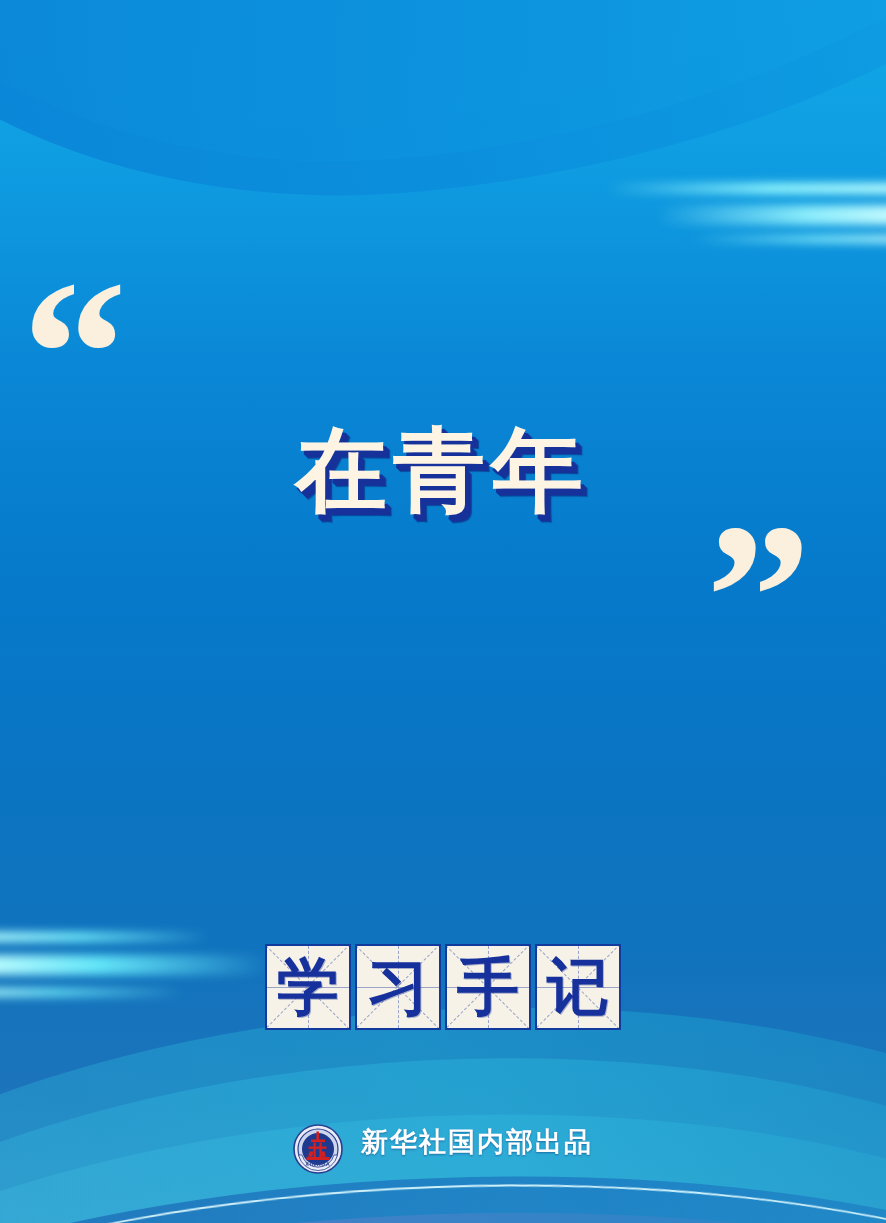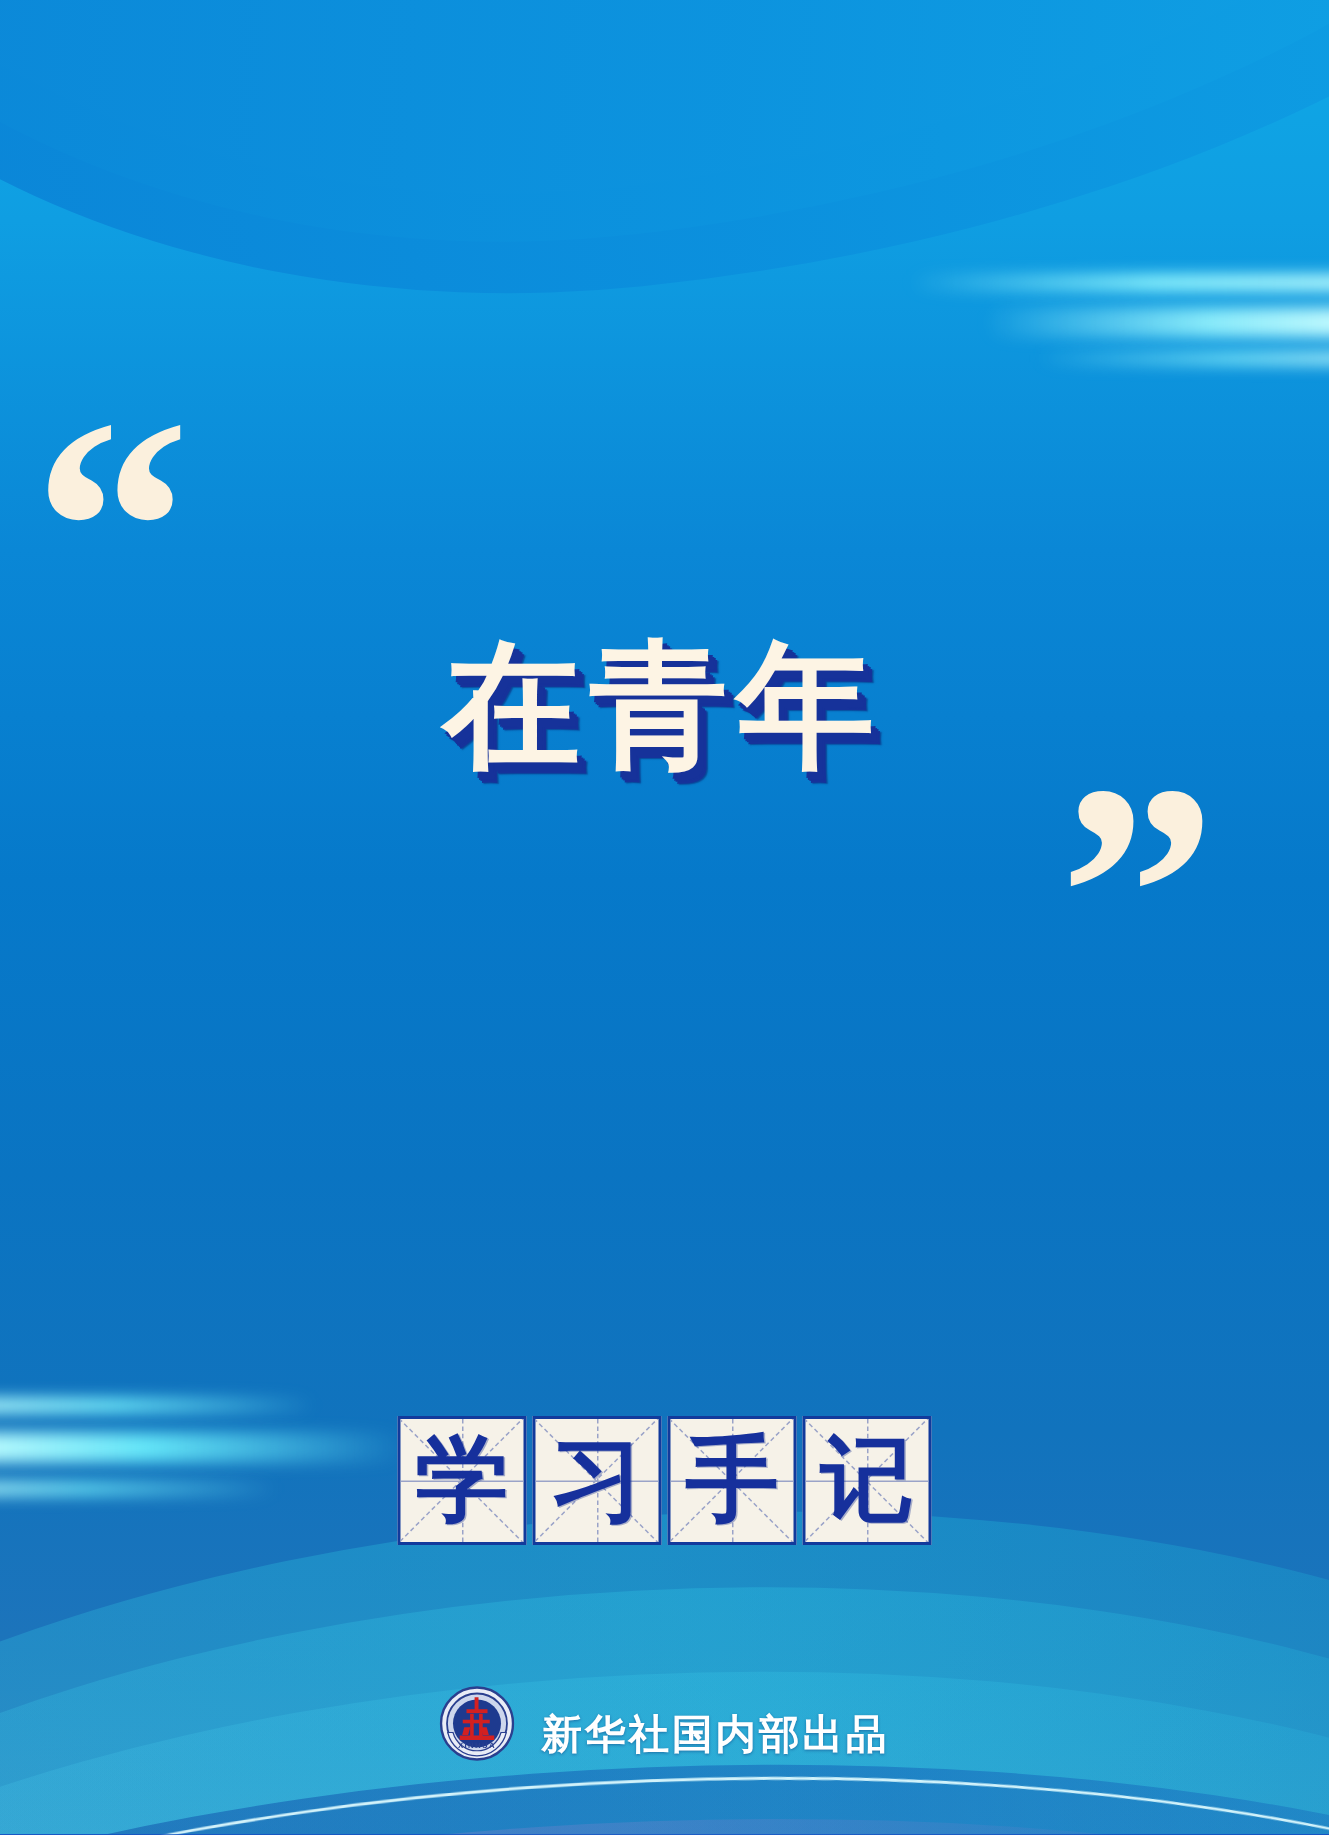--- a/index.html
+++ b/index.html
@@ -275,21 +275,21 @@
     text-shadow: 1px 1px 0 rgba(20,45,140,.35);
   }
 
   
   .footer {
     position: absolute;
     left: 0;
     top: 1124px;
     width: 886px;
     display: flex;
-    align-items: flex-end;
+    align-items: flex-start;
     justify-content: center;
     gap: 18px;
   }
   .xinhua-logo {
     position: relative;
     width: 50px;
     height: 50px;
     flex: 0 0 auto;
   }
   .footer-text {

